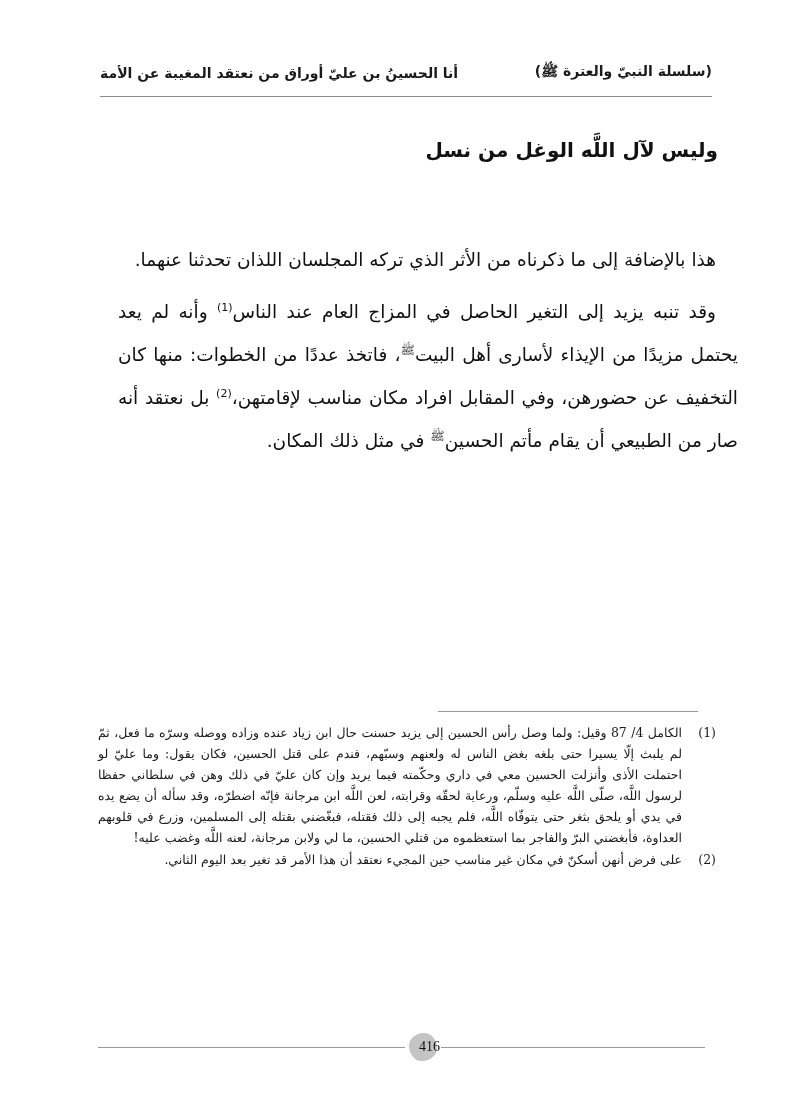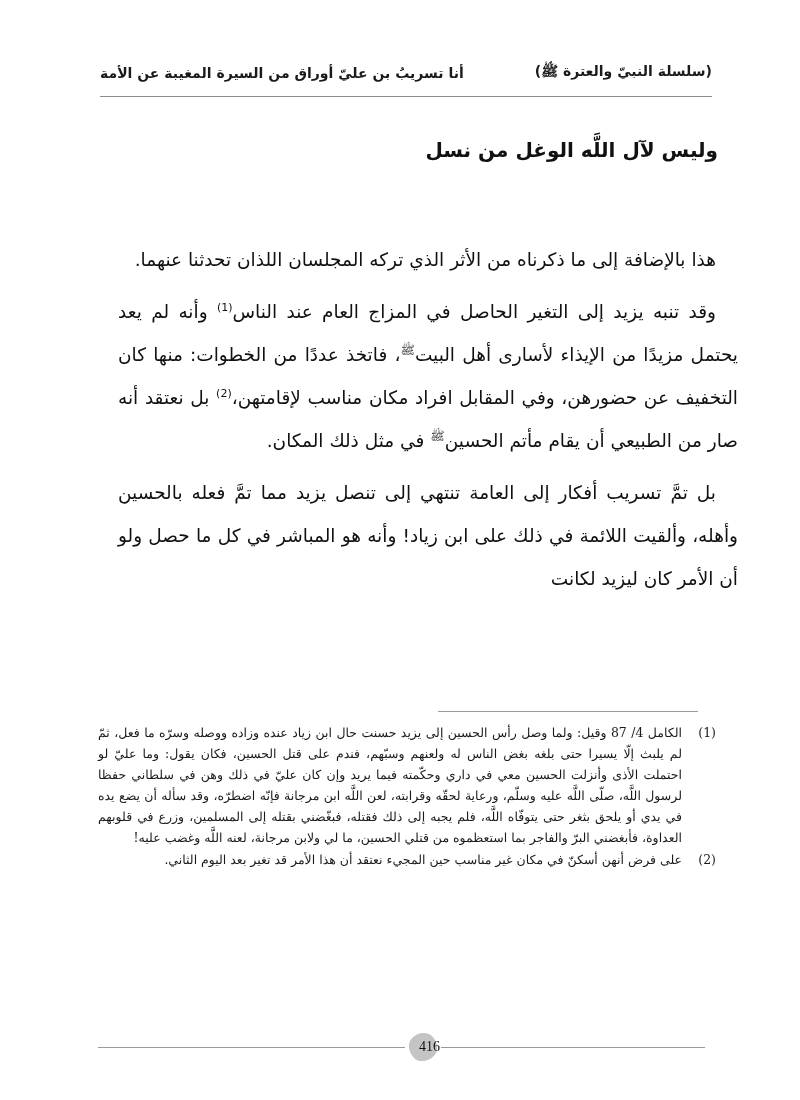--- a/index.html
+++ b/index.html
@@ -166,36 +166,35 @@
       direction: ltr;
     }
   </style>
 </head>
 <body>
 
 <div class="page">
 
   <div class="running-header">
     <span>(سلسلة النبيّ والعترة ﷺ)</span>
-    <span>أنا تسريبُ بن عليّ أوراق من السيرة المغيبة عن الأمة</span>
+    <span>أنا الحسينُ بن عليّ أوراق من نعتقد المغيبة عن الأمة</span>
   </div>
   <div class="header-rule"></div>
 
   <div class="poem">
     <div class="poem-line">
     </div>
     <div class="poem-line">
       <span>وليس لآل اللَّه الوغل من نسل</span>
     </div>
   </div>
 
   <div class="body-text">
     <p>هذا بالإضافة إلى ما ذكرناه من الأثر الذي تركه المجلسان اللذان تحدثنا عنهما.</p>
     <p><span>وقد تنبه يزيد إلى التغير الحاصل في المزاج العام عند الناس</span><span class="fn-ref">(1)</span><span> وأنه لم يعد يحتمل مزيدًا من الإيذاء لأسارى أهل البيت</span><span class="honorific">ﷺ</span><span>، فاتخذ عددًا من الخطوات: منها كان التخفيف عن حضورهن، وفي المقابل افراد مكان مناسب لإقامتهن،</span><span class="fn-ref">(2)</span><span> بل نعتقد أنه صار من الطبيعي أن يقام مأتم الحسين</span><span class="honorific">ﷺ</span><span> في مثل ذلك المكان.</span></p>
-    <p>بل تمَّ تسريب أفكار إلى العامة تنتهي إلى تنصل يزيد مما تمَّ فعله بالحسين وأهله، وألقيت اللائمة في ذلك على ابن زياد! وأنه هو المباشر في كل ما حصل ولو أن الأمر كان ليزيد لكانت</p>
   </div>
 
   <div class="footnote-rule"></div>
   <div class="footnotes">
     <div class="footnote">
       <span class="fn-num">(1)</span>
       <span class="fn-text">الكامل 4/ 87 وقيل: ولما وصل رأس الحسين إلى يزيد حسنت حال ابن زياد عنده وزاده ووصله وسرّه ما فعل، ثمّ لم يلبث إلّا يسيرا حتى بلغه بغض الناس له ولعنهم وسبّهم، فندم على قتل الحسين، فكان يقول: وما عليّ لو احتملت الأذى وأنزلت الحسين معي في داري وحكّمته فيما يريد وإن كان عليّ في ذلك وهن في سلطاني حفظا لرسول اللَّه، صلّى اللَّه عليه وسلّم، ورعاية لحقّه وقرابته، لعن اللَّه ابن مرجانة فإنّه اضطرّه، وقد سأله أن يضع يده في يدي أو يلحق بثغر حتى يتوفّاه اللَّه، فلم يجبه إلى ذلك فقتله، فبغّضني بقتله إلى المسلمين، وزرع في قلوبهم العداوة، فأبغضني البرّ والفاجر بما استعظموه من قتلي الحسين، ما لي ولابن مرجانة، لعنه اللَّه وغضب عليه!</span>
     </div>
     <div class="footnote">
       <span class="fn-num">(2)</span>

